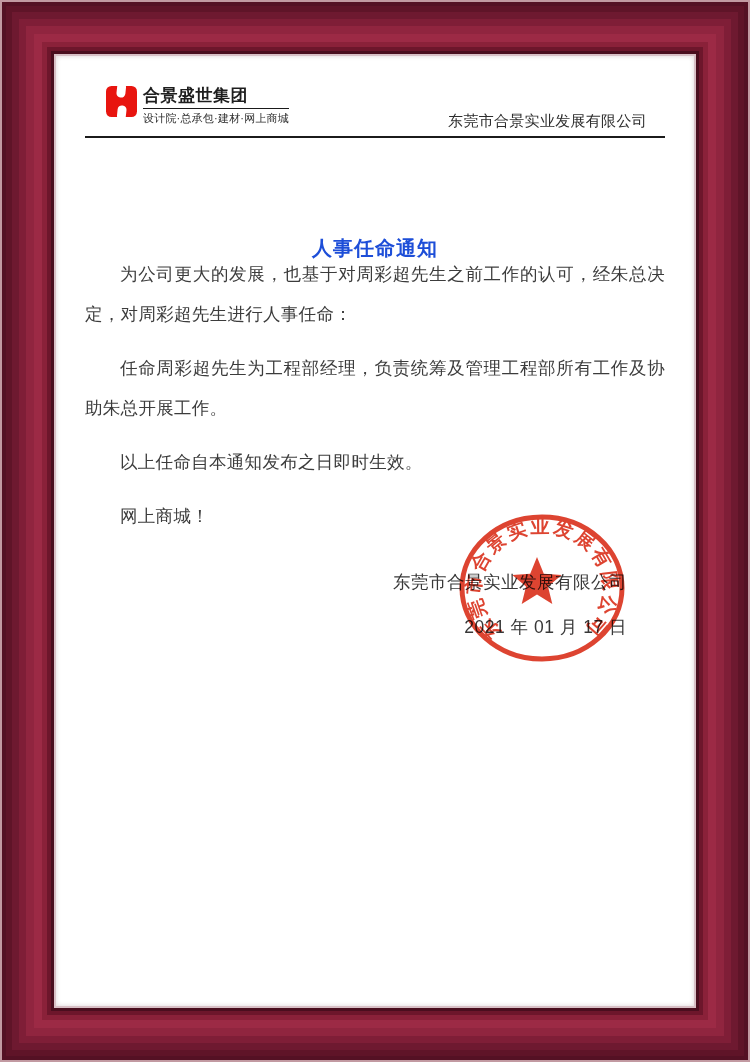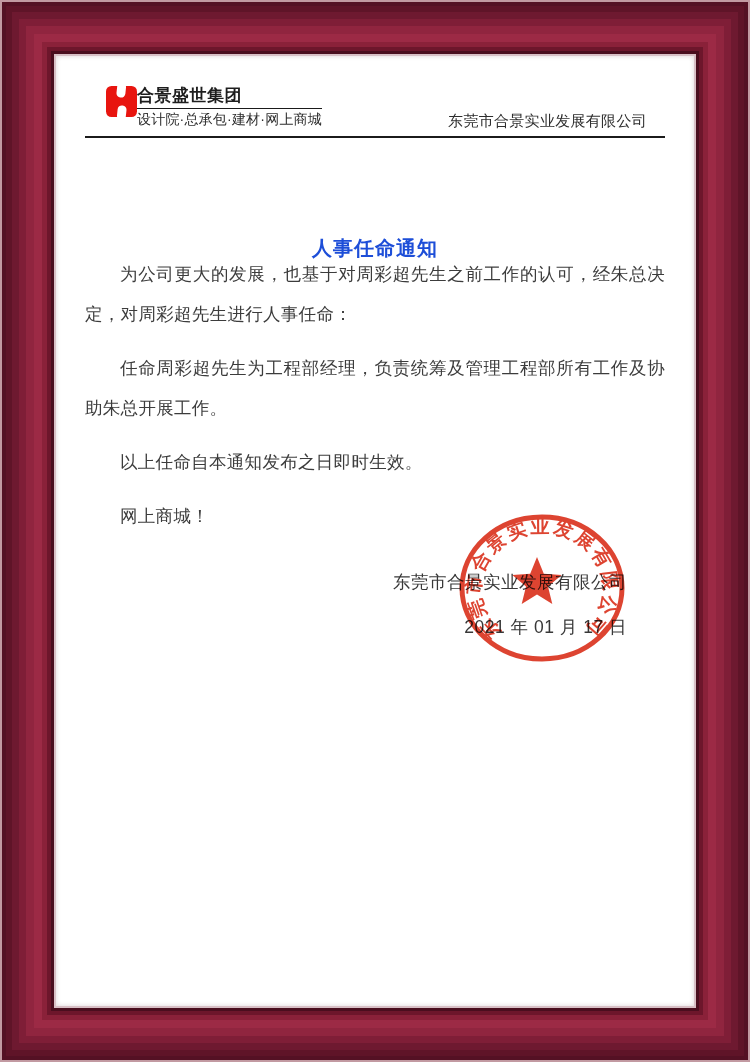--- a/index.html
+++ b/index.html
@@ -21,28 +21,28 @@
   .r11 { border-width: 2px; border-color: #d8bfc5; }
 
   
   .page {
     position: relative; width: 100%; height: 100%;
     background: #ffffff;
     box-shadow: inset 0 0 5px rgba(70, 15, 30, 0.18);
   }
 
   
-  .logo-row { position: absolute; top: 30px; left: 50px; display: flex; align-items: flex-start; }
+  .logo-row { position: absolute; top: 30px; left: 50px; display: flex; align-items: flex-start; gap: 6px; }
   .logo-mark { width: 31px; height: 31px; flex: 0 0 auto; }
   .logo-textcol { display: flex; flex-direction: column; }
   .logo-name { font-size: 17px; font-weight: bold; color: #1e1e1e; letter-spacing: 0.5px; line-height: 20px; white-space: nowrap; }
   .logo-tagline {
     margin-top: 2px; padding-top: 2px;
     border-top: 1.5px solid #1a1a1a;
-    font-size: 14px; color: #2c2c2c; letter-spacing: 0.2px; white-space: nowrap;
+    font-size: 11px; color: #2c2c2c; letter-spacing: 0.2px; white-space: nowrap;
   }
 
   
   .header-company {
     position: absolute; top: 56px; right: 47px;
     font-size: 15px; color: #2d2d2d; letter-spacing: 0.3px; white-space: nowrap;
   }
 
   
   .divider { position: absolute; top: 80px; left: 29px; width: 580px; height: 2px; background: #1b1b1b; }

